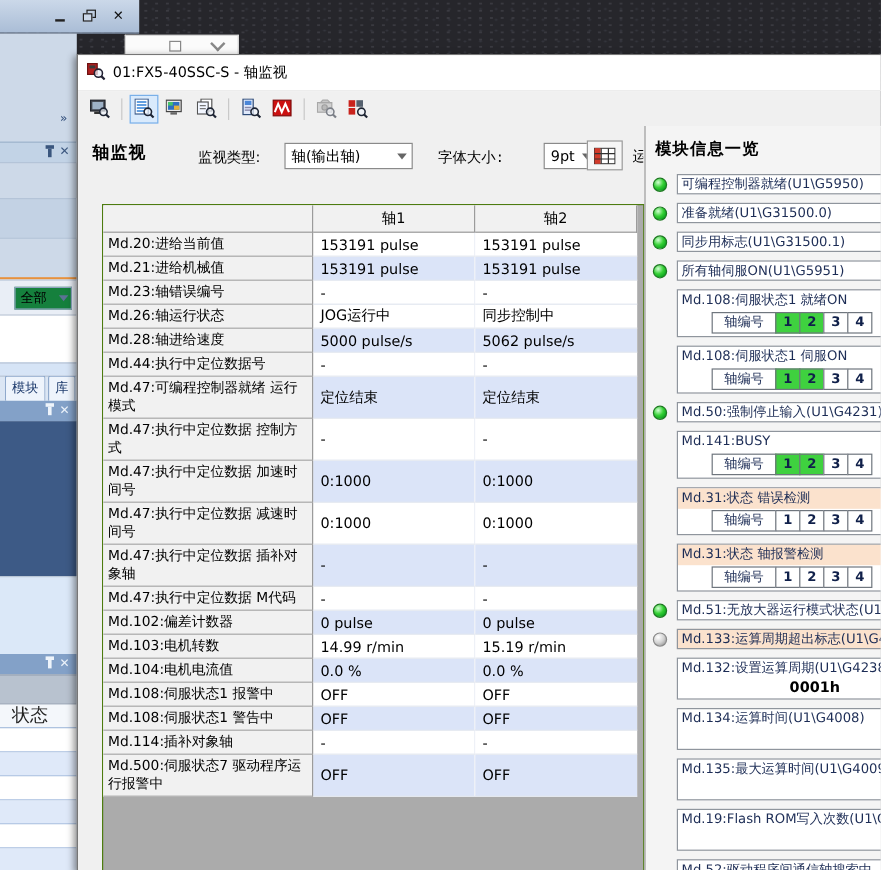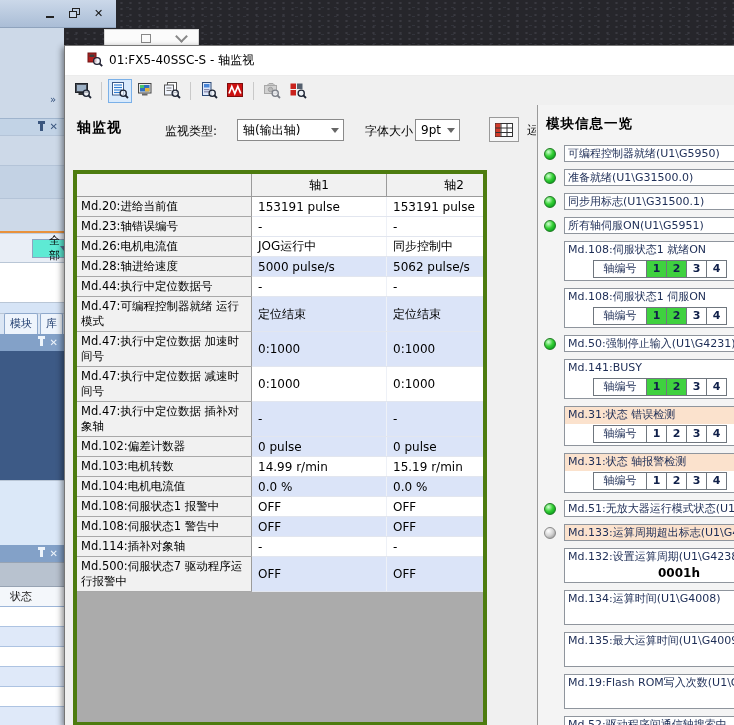--- a/index.html
+++ b/index.html
@@ -31,69 +31,69 @@
   .left-dock{position:absolute;left:0;top:28px;width:64px;height:697px;background:#cdd9e8;overflow:hidden;}
   .ld{position:absolute;left:0;width:64px;box-sizing:border-box;}
   .ld-chev{position:absolute;left:50px;top:66px;color:#33507c;font-size:10px;letter-spacing:-2px;}
   .ld-head{background:#c2d3e6;border-top:1px solid #9fb4cd;display:flex;align-items:center;justify-content:flex-end;gap:7px;padding-right:6px;}
   .pin{display:inline-block;position:relative;width:3px;height:7px;background:#3a567e;}
   .pin::before{content:"";position:absolute;top:-3px;left:-2px;width:7px;height:3px;background:#3a567e;}
   .xglyph{font-size:10px;line-height:10px;color:#3a567e;font-weight:bold;}
   .ld-line{border-top:1px solid #b4c4d8;}
   .ld-orange{background:#e8913c;height:2px;}
   .ld-combo-row{background:#e9eef6;border-top:1px solid #c2cfdf;display:flex;align-items:center;}
-  .ld-combo{margin-left:32px;width:48px;height:19px;background:#5eead4;border:1px solid #8ea4c0;
-    display:flex;align-items:center;font-size:11px;box-sizing:border-box;padding-left:16px;}
+  .ld-combo{margin-left:12px;width:48px;height:19px;background:#15803d;border:1px solid #8ea4c0;
+    display:flex;align-items:center;font-size:11px;box-sizing:border-box;padding-left:4px;}
   .ld-combo .cv{flex:1;}
   .chev-down{width:0;height:0;border-left:4px solid transparent;border-right:4px solid transparent;border-top:5px solid #5b7294;margin-right:2px;}
   .ld-white{background:#ffffff;border-top:1px solid #b9c6d6;}
   .ld-thin{background:#d6e4f6;border-top:1px solid #b9c6d6;}
   .ld-tabs{background:#dbe6f4;display:flex;align-items:flex-end;gap:2px;padding-left:4px;border-top:1px solid #b9c6d6;}
   .ld-tab{background:#eef4fc;border:1px solid #8fa9cc;border-bottom:0;font-size:11px;color:#1f3c6e;
     padding:2px 5px 3px;border-radius:2px 2px 0 0;}
   .ld-bluehead{background:#83a1c8;display:flex;align-items:center;justify-content:flex-end;gap:7px;padding-right:6px;}
   .ld-bluehead .pin,.ld-bluehead .pin::before{background:#eef4fb;}
   .ld-bluehead .xglyph{color:#eef4fb;}
   .ld-navy{background:#3d5a86;}
   .ld-light{background:#dbe8f8;border-top:1px solid #b9c6d6;}
   .ld-gray{background:#b8c2cf;border-top:1px solid #97a3b3;}
   .ld-listhead{background:#f4f7fb;border-top:1px solid #97a3b3;border-bottom:1px solid #9db6d9;
-    font-size:11px;color:#222;display:flex;align-items:center;padding-left:10px;}
+    font-size:15px;color:#222;display:flex;align-items:center;padding-left:10px;}
   .ld-row{height:19px;border-bottom:1px solid #adc3e2;}
   .ld-row.alt{background:#dfe9f9;}
   .ld-row.plain{background:#fff;}
   
   .axis-window{position:absolute;left:64px;top:45px;width:671px;height:681px;
     background:#f0f0f0;border:1px solid #767676;border-right:0;border-bottom:0;box-sizing:border-box;
     box-shadow:-2px 2px 6px rgba(0,0,0,.45);}
-  .titlebar{height:29px;background:#ffffff;display:flex;align-items:center;padding-left:22px;border-bottom:1px solid #ececec;}
+  .titlebar{height:29px;background:#ffffff;display:flex;align-items:center;padding-left:7px;border-bottom:1px solid #ececec;}
   .titlebar .ttl{margin-left:6px;font-size:12px;color:#000;}
   .toolbar{height:29px;display:flex;align-items:center;padding-left:5px;background:#f0f0f0;border-bottom:1px solid #dcdcdc;}
   .tbtn{width:22px;height:22px;display:inline-flex;align-items:center;justify-content:center;margin:0 1px;border:1px solid transparent;}
   .tbtn.active{border:1px solid #7ab0e8;background:#d9eafc;}
   .tbtn.disabled{opacity:.55;}
   .tsep{display:inline-block;width:1px;height:18px;background:#c9c9c9;margin:0 5px;}
   .content{position:absolute;left:0;top:59px;right:0;bottom:0;background:#f0f0f0;overflow:hidden;}
   
   .mh{position:absolute;left:0;top:0;right:0;height:64px;}
   .mh .h-title{position:absolute;left:12px;top:14px;font-size:14px;font-weight:bold;letter-spacing:1px;}
   .mh .lbl1{position:absolute;left:100px;top:18px;}
   .mh .lbl2{position:absolute;left:300px;top:18px;font-family:Liberation Mono, monospace;}
   .combo{position:absolute;height:22px;background:#fff;border:1px solid #8a8a8a;box-sizing:border-box;
     display:flex;align-items:center;}
   .combo .cv{flex:1;padding-left:5px;font-size:12px;white-space:nowrap;overflow:hidden;}
   .combo .chev-down{border-top-color:#666;margin-right:4px;}
   .combo.c1{left:172px;top:14px;width:107px;}
-  .combo.c2{left:350px;top:14px;width:45px;}
+  .combo.c2{left:388px;top:14px;width:45px;}
   .gridbtn{position:absolute;left:424px;top:12px;width:30px;height:25px;background:#f6f6f6;
     border:1px solid #9a9a9a;display:flex;align-items:center;justify-content:center;box-sizing:border-box;}
   .clipped-lbl{position:absolute;left:462px;top:17px;width:9px;overflow:hidden;white-space:nowrap;font-size:12px;}
   
-  .table-wrap{position:absolute;left:8px;top:65px;width:414px;bottom:0;background:#ababab;
-    border:4px solid #4d7c0f;box-sizing:border-box;overflow:hidden;}
+  .table-wrap{position:absolute;left:20px;top:65px;width:452px;bottom:0;background:#ababab;
+    border:1px solid #4d7c0f;box-sizing:border-box;overflow:hidden;}
   table.mon{border-collapse:collapse;width:438px;table-layout:fixed;background:#fff;}
   table.mon th{background:#f1f1f1;border:1px solid #9b9b9b;border-top:0;font-weight:normal;
     font-size:12px;height:20px;text-align:center;}
   table.mon th.corner{border-left:0;}
   table.mon td.lab{background:#f1f1f1;border-right:1px solid #9b9b9b;border-bottom:1px solid #a8a8a8;
     font-size:11.5px;padding:1px 2px 1px 4px;line-height:15px;color:#000;}
   table.mon td.val{font-size:12px;padding:1px 2px 1px 6px;border-bottom:1px solid #e2e6ef;
     white-space:nowrap;overflow:hidden;}
   table.mon td.val.second{border-left:1px solid #eef1f7;}
   table.mon td.val.altbg{background:#dbe4f8;}
@@ -316,58 +316,73 @@
                 <th style="width: 132px;">轴2</th>
               </tr>
             </thead>
           <tbody id="mon-body">
               <tr class="single">
                 <td class="lab">Md.20:进给当前值</td>
                 <td class="val">153191 pulse</td>
                 <td class="val second">153191 pulse</td>
               </tr>
               <tr class="single">
+                <td class="lab">Md.21:进给机械值</td>
+                <td class="val altbg">153191 pulse</td>
+                <td class="val second altbg">153191 pulse</td>
+              </tr>
+              <tr class="single">
                 <td class="lab">Md.23:轴错误编号</td>
                 <td class="val">-</td>
                 <td class="val second">-</td>
               </tr>
               <tr class="single">
-                <td class="lab">Md.26:电机电流值</td>
+                <td class="lab">Md.26:轴运行状态</td>
                 <td class="val">JOG运行中</td>
                 <td class="val second">同步控制中</td>
               </tr>
               <tr class="single">
                 <td class="lab">Md.28:轴进给速度</td>
                 <td class="val altbg">5000 pulse/s</td>
                 <td class="val second altbg">5062 pulse/s</td>
               </tr>
               <tr class="single">
                 <td class="lab">Md.44:执行中定位数据号</td>
                 <td class="val">-</td>
                 <td class="val second">-</td>
               </tr>
               <tr class="tall">
                 <td class="lab">Md.47:可编程控制器就绪 运行模式</td>
                 <td class="val altbg">定位结束</td>
                 <td class="val second altbg">定位结束</td>
               </tr>
               <tr class="tall">
+                <td class="lab">Md.47:执行中定位数据 控制方式</td>
+                <td class="val">-</td>
+                <td class="val second">-</td>
+              </tr>
+              <tr class="tall">
                 <td class="lab">Md.47:执行中定位数据 加速时间号</td>
                 <td class="val altbg">0:1000</td>
                 <td class="val second altbg">0:1000</td>
               </tr>
               <tr class="tall">
                 <td class="lab">Md.47:执行中定位数据 减速时间号</td>
                 <td class="val">0:1000</td>
                 <td class="val second">0:1000</td>
               </tr>
               <tr class="tall">
                 <td class="lab">Md.47:执行中定位数据 插补对象轴</td>
                 <td class="val altbg">-</td>
                 <td class="val second altbg">-</td>
+              </tr>
+              <tr class="single">
+                <td class="lab">Md.47:执行中定位数据 M代码</td>
+                <td class="val">-</td>
+                <td class="val second">-</td>
               </tr>
               <tr class="single">
                 <td class="lab">Md.102:偏差计数器</td>
                 <td class="val altbg">0 pulse</td>
                 <td class="val second altbg">0 pulse</td>
               </tr>
               <tr class="single">
                 <td class="lab">Md.103:电机转数</td>
                 <td class="val">14.99 r/min</td>
                 <td class="val second">15.19 r/min</td>

